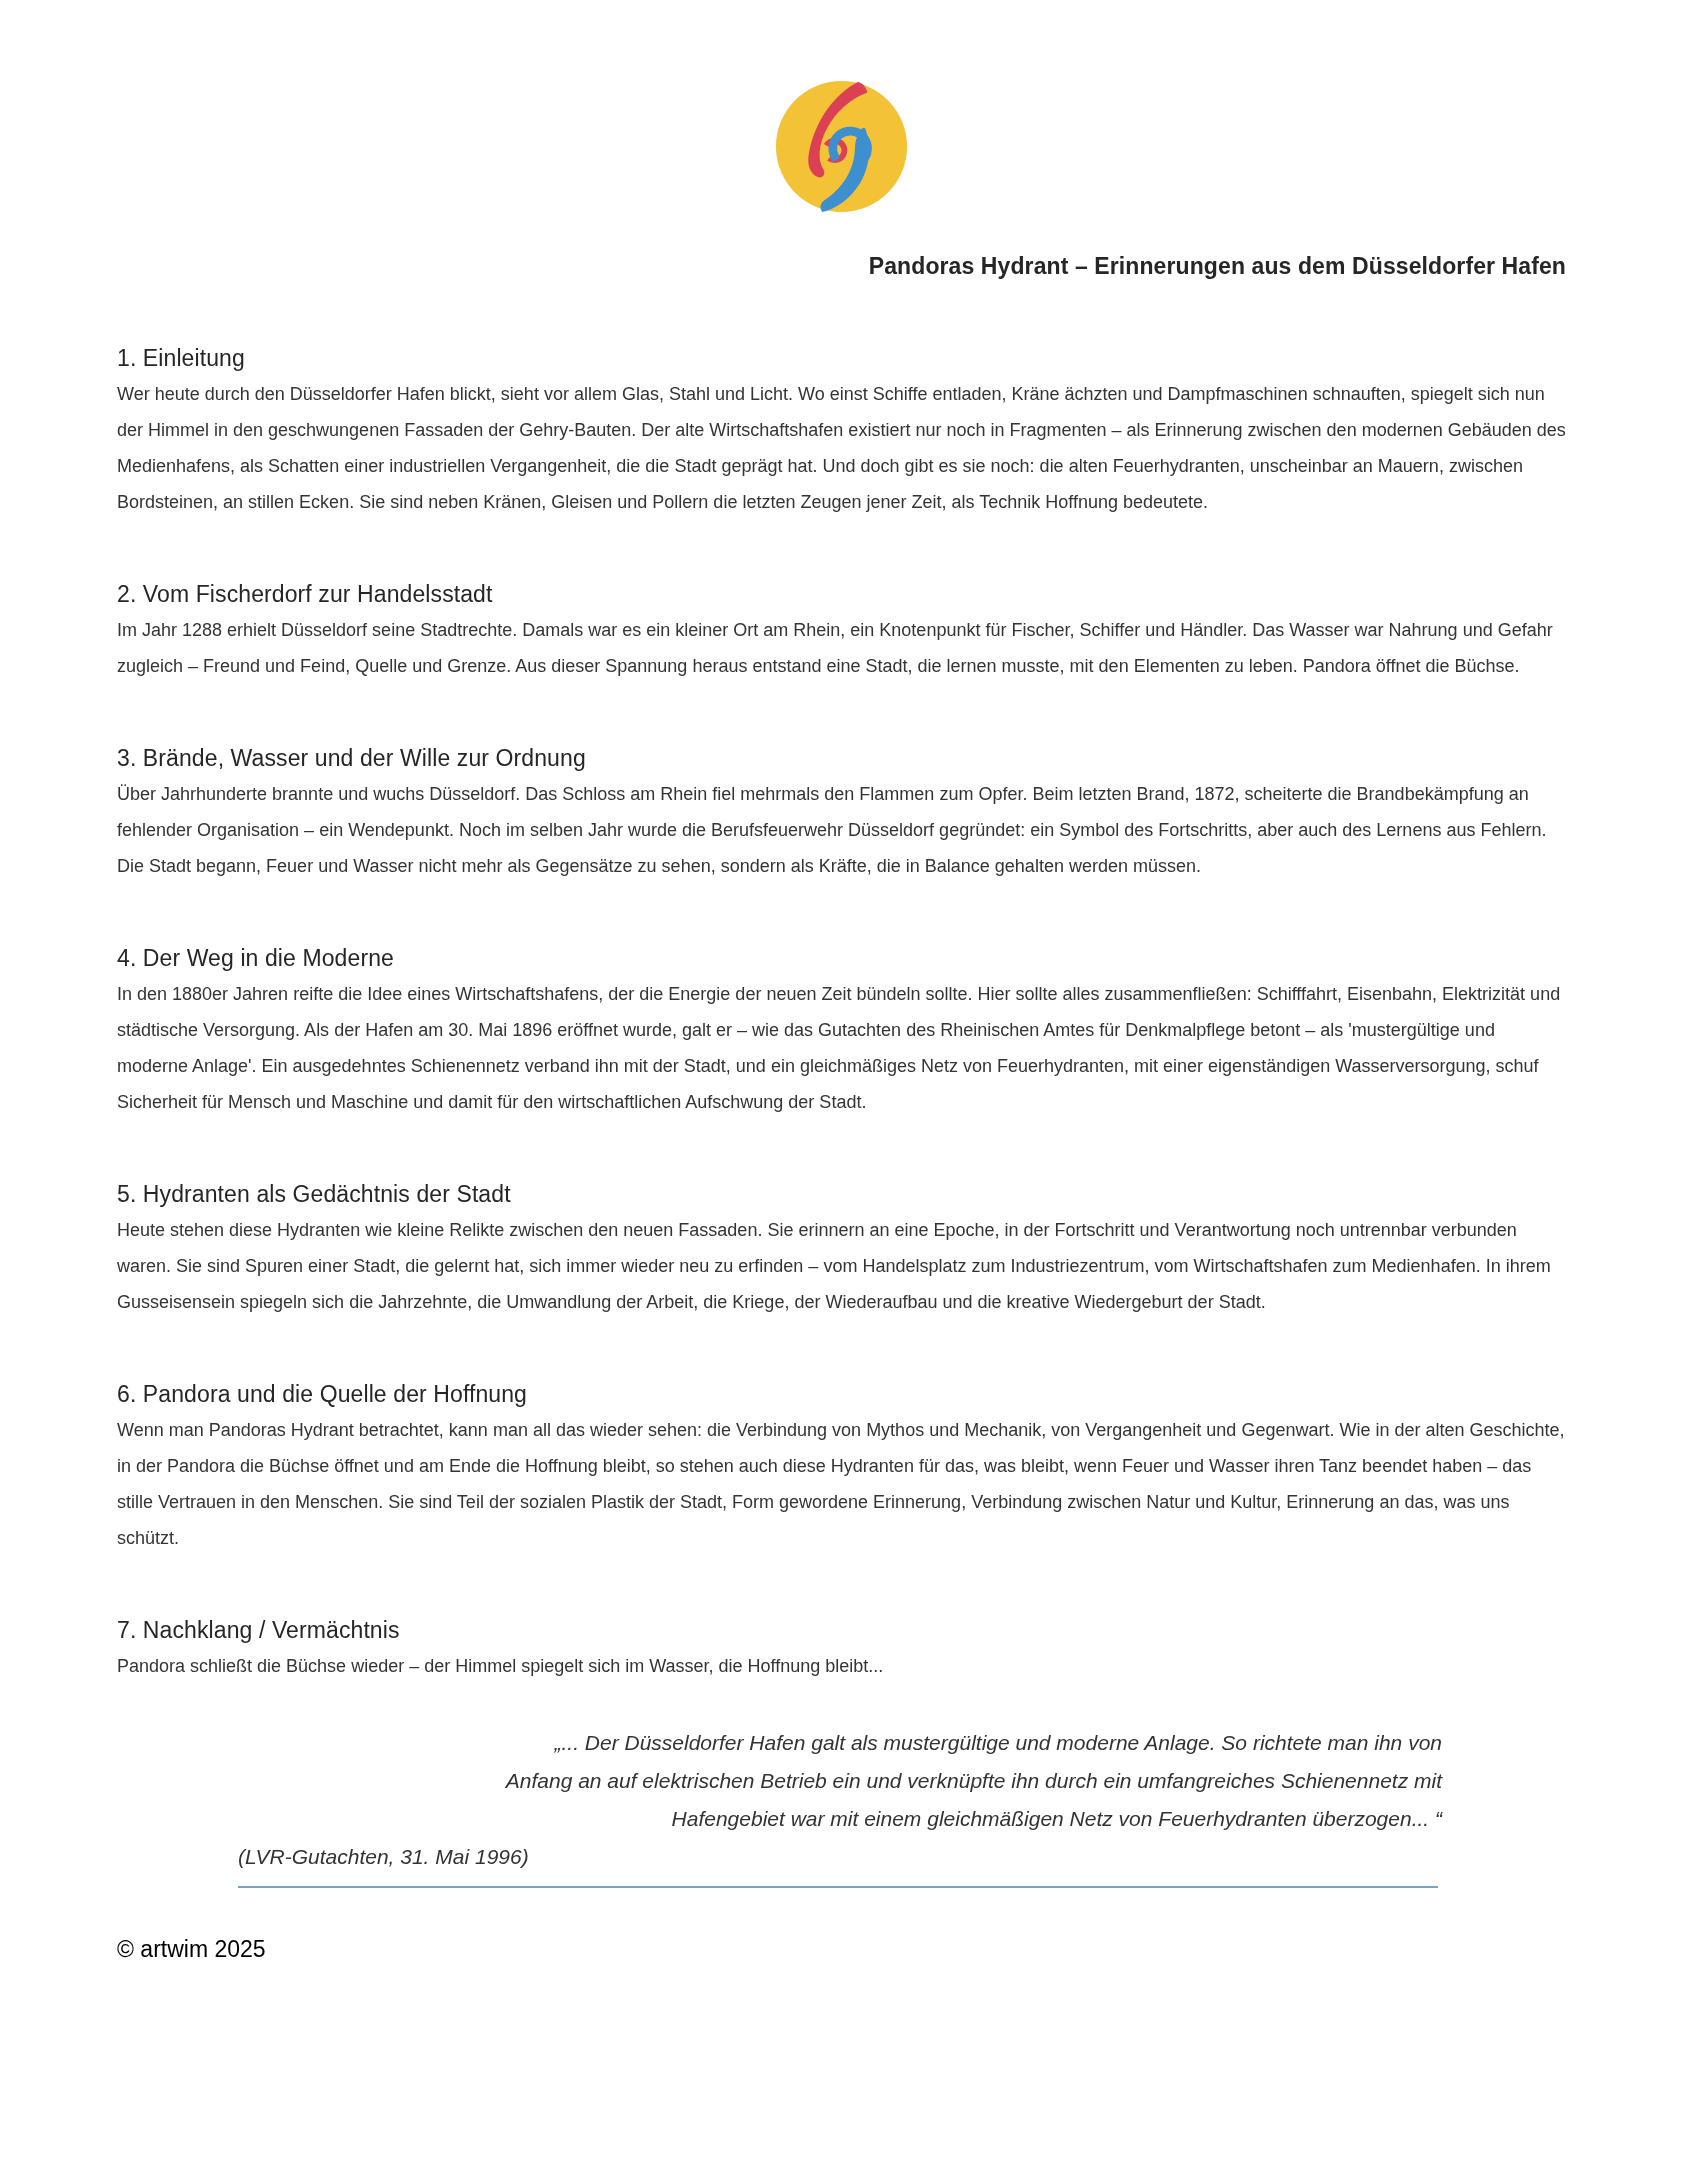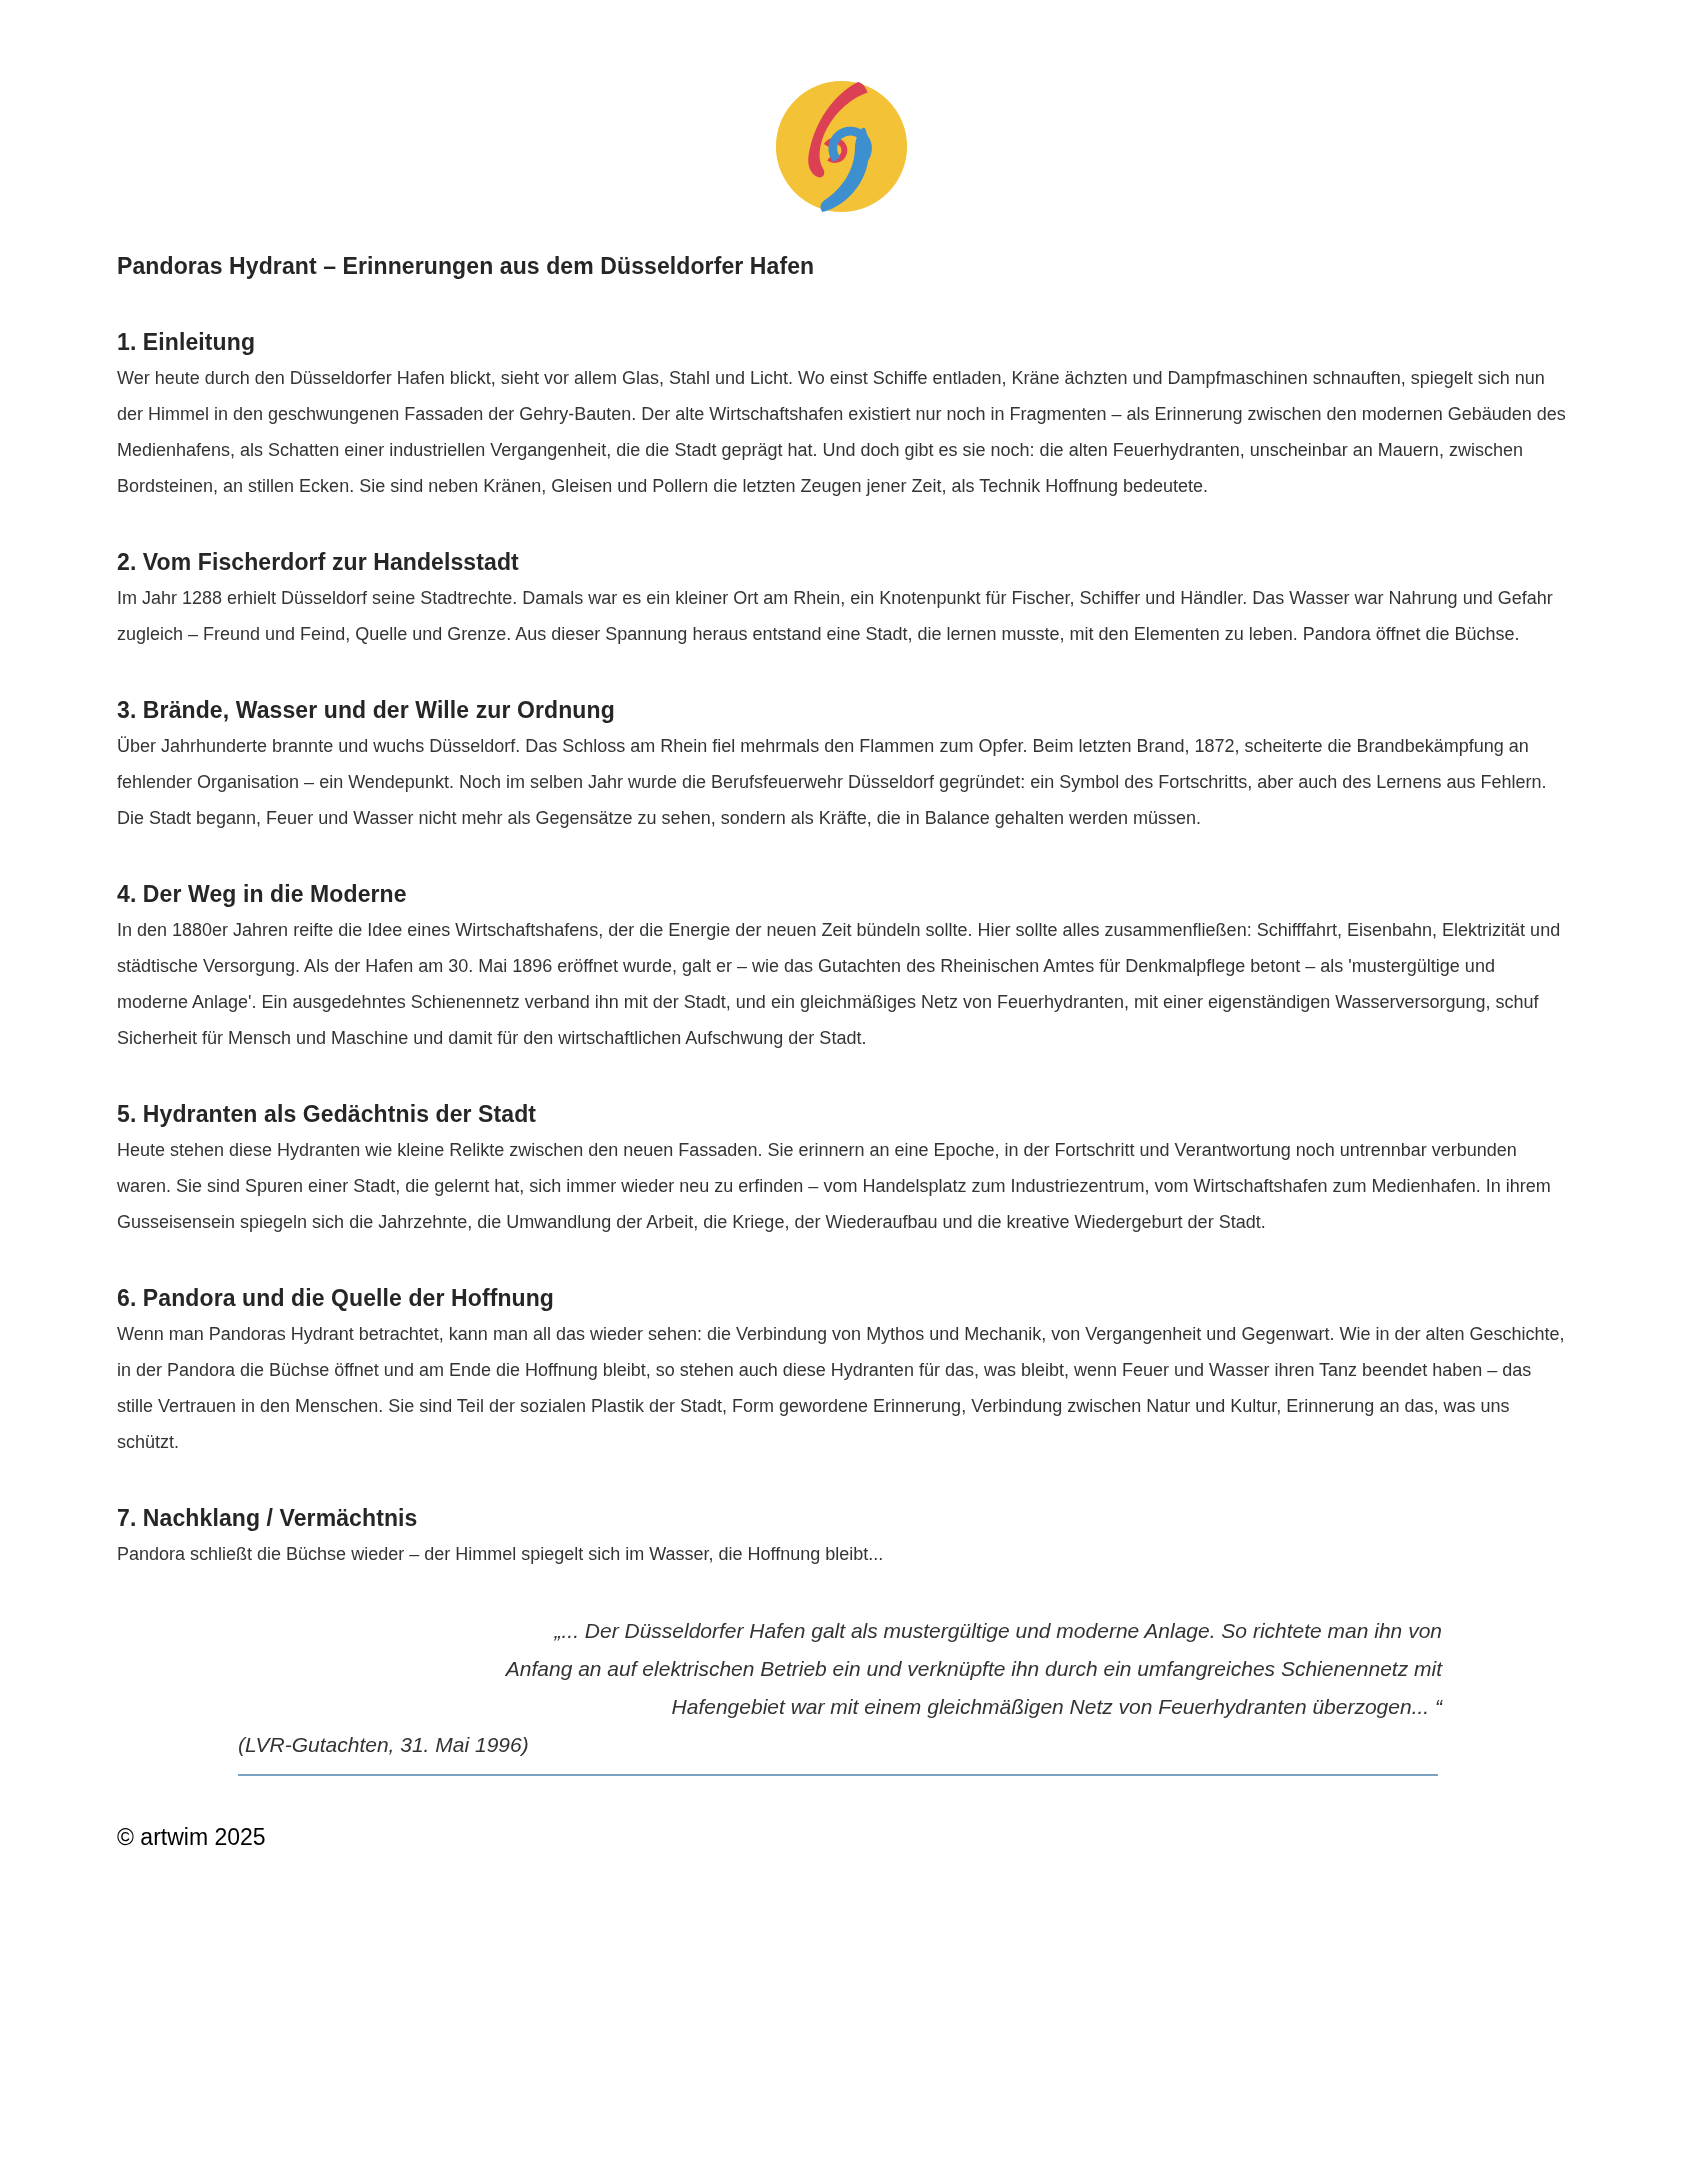--- a/index.html
+++ b/index.html
@@ -25,26 +25,27 @@
     padding: 0 117px 0 117px;
     width: 1449px;
   }
   .doc-title {
     margin-top: 34px;
     font-size: 23px;
     line-height: 36px;
     font-weight: bold;
     color: #262626;
     letter-spacing: 0.1px;
+    text-align: right;
   }
   .sec-heading {
-    margin-top: 40px;
+    margin-top: 56px;
     font-size: 23px;
     line-height: 36px;
-    font-weight: bold;
+    font-weight: normal;
     color: #262626;
     letter-spacing: 0.1px;
   }
   .sec-body {
     font-size: 18px;
     line-height: 36px;
     color: #343434;
   }
   .quote-block {
     margin: 40px 0 0 121px;

